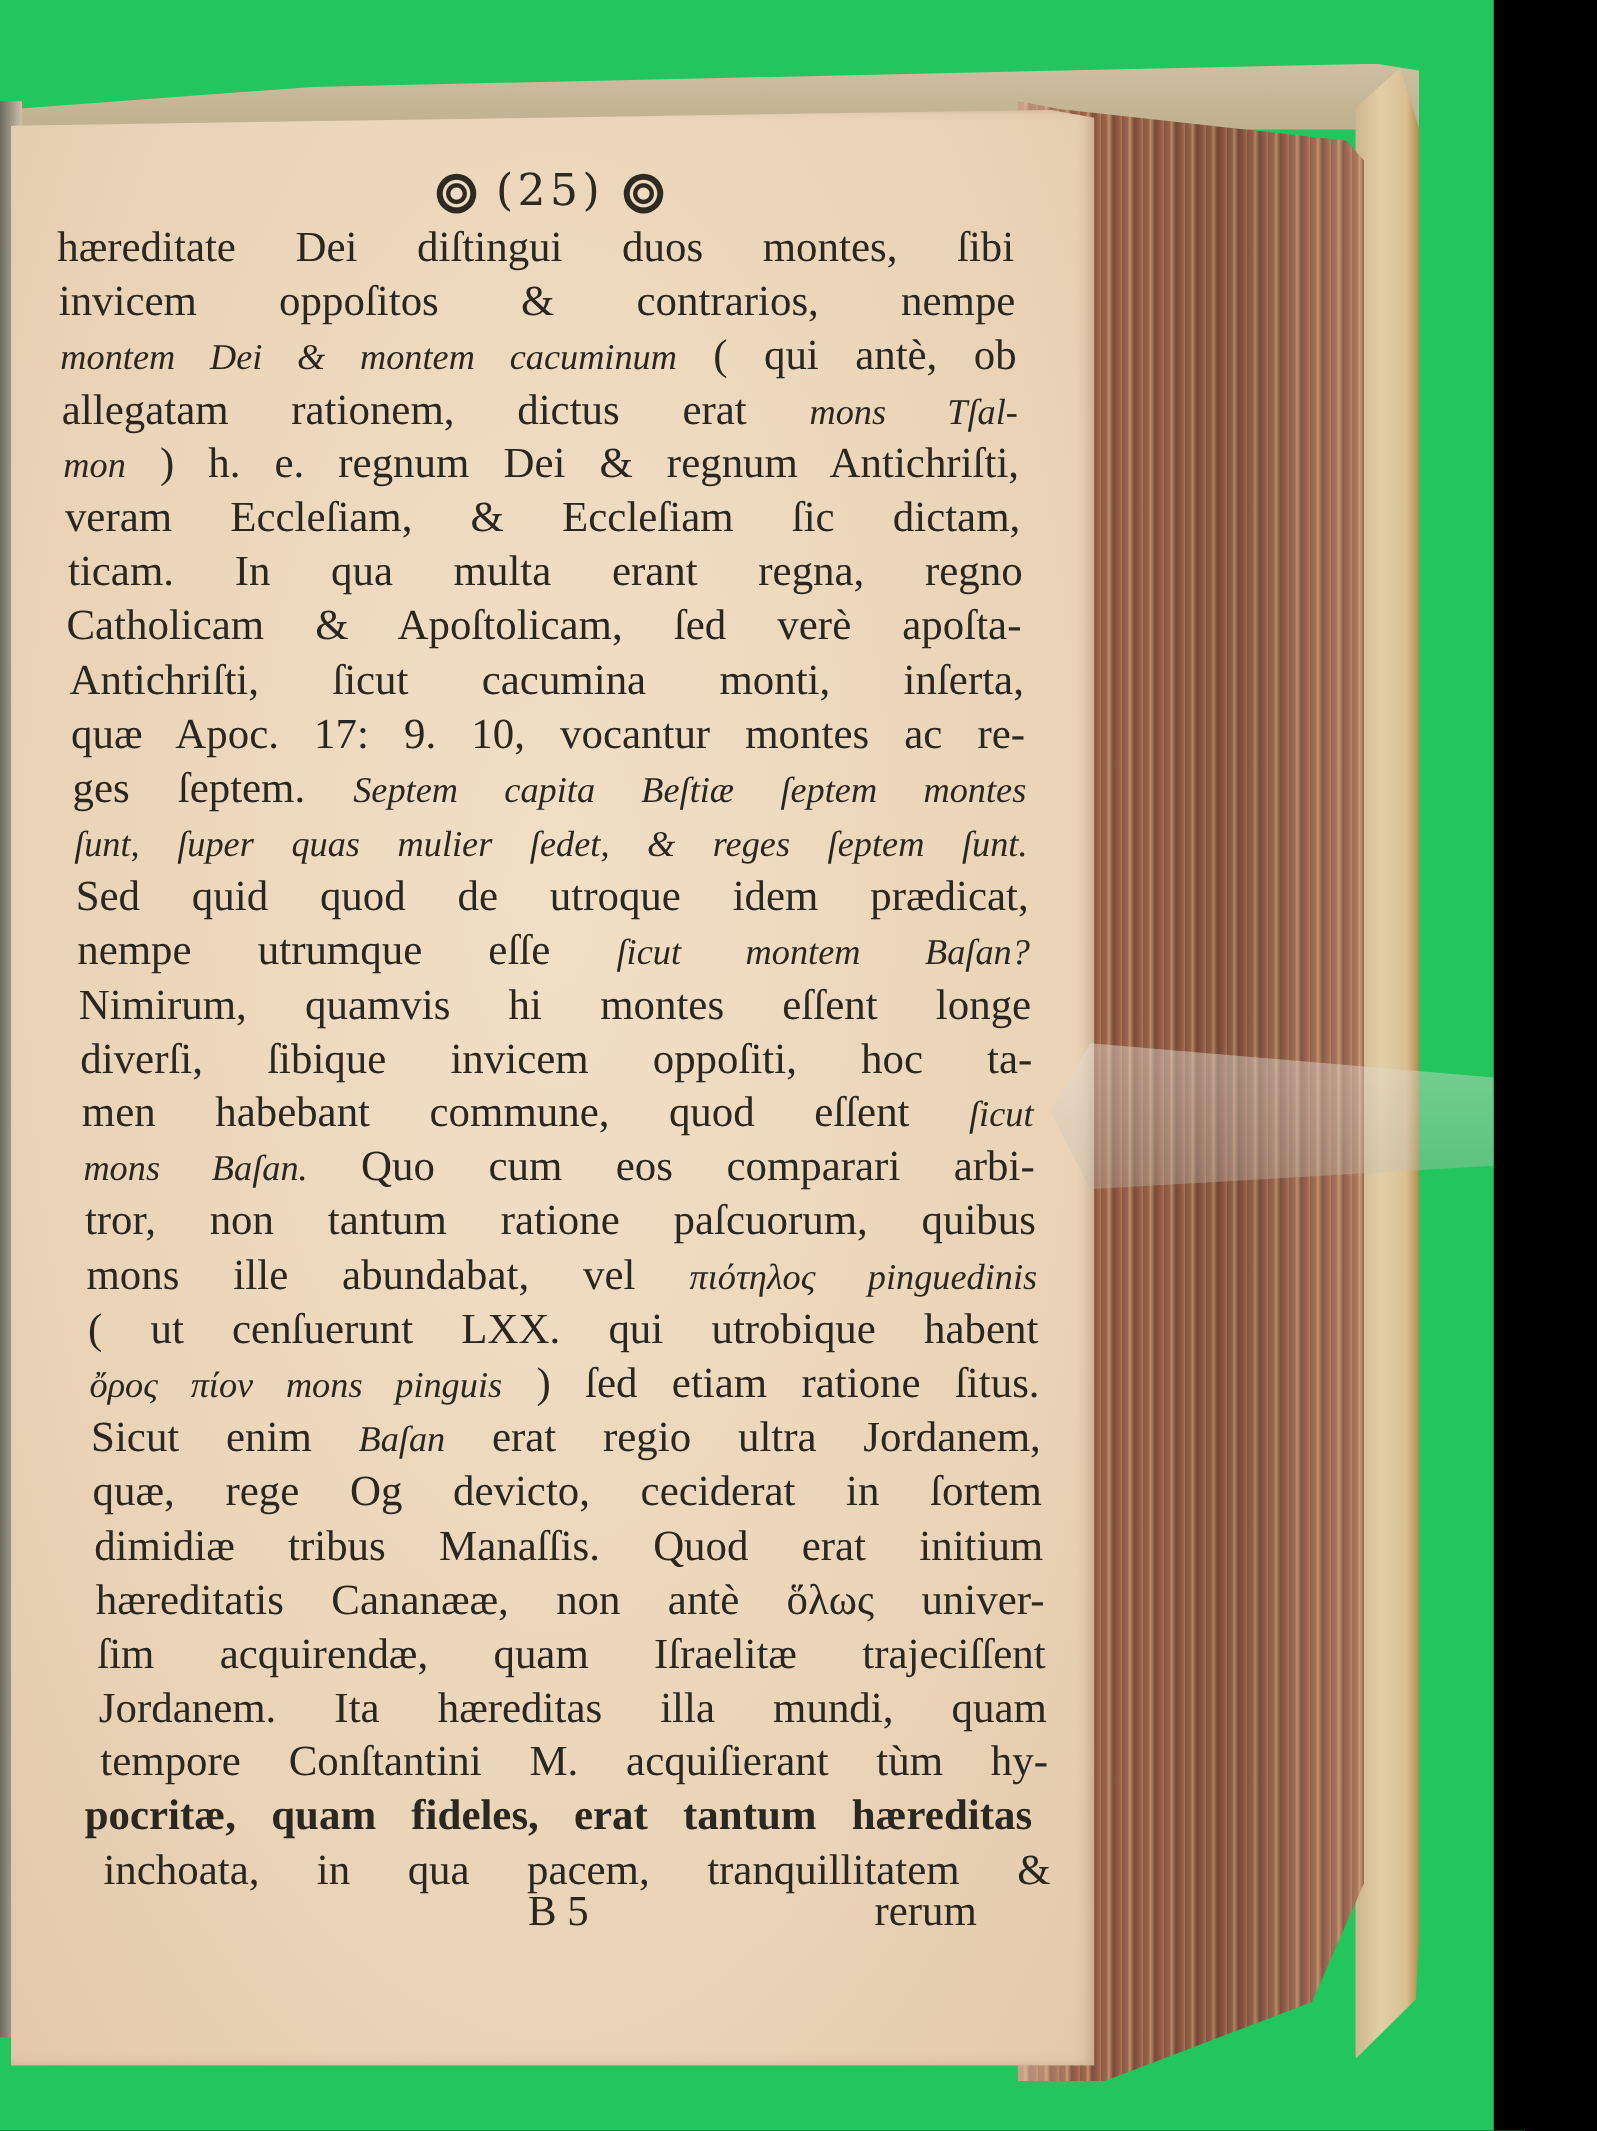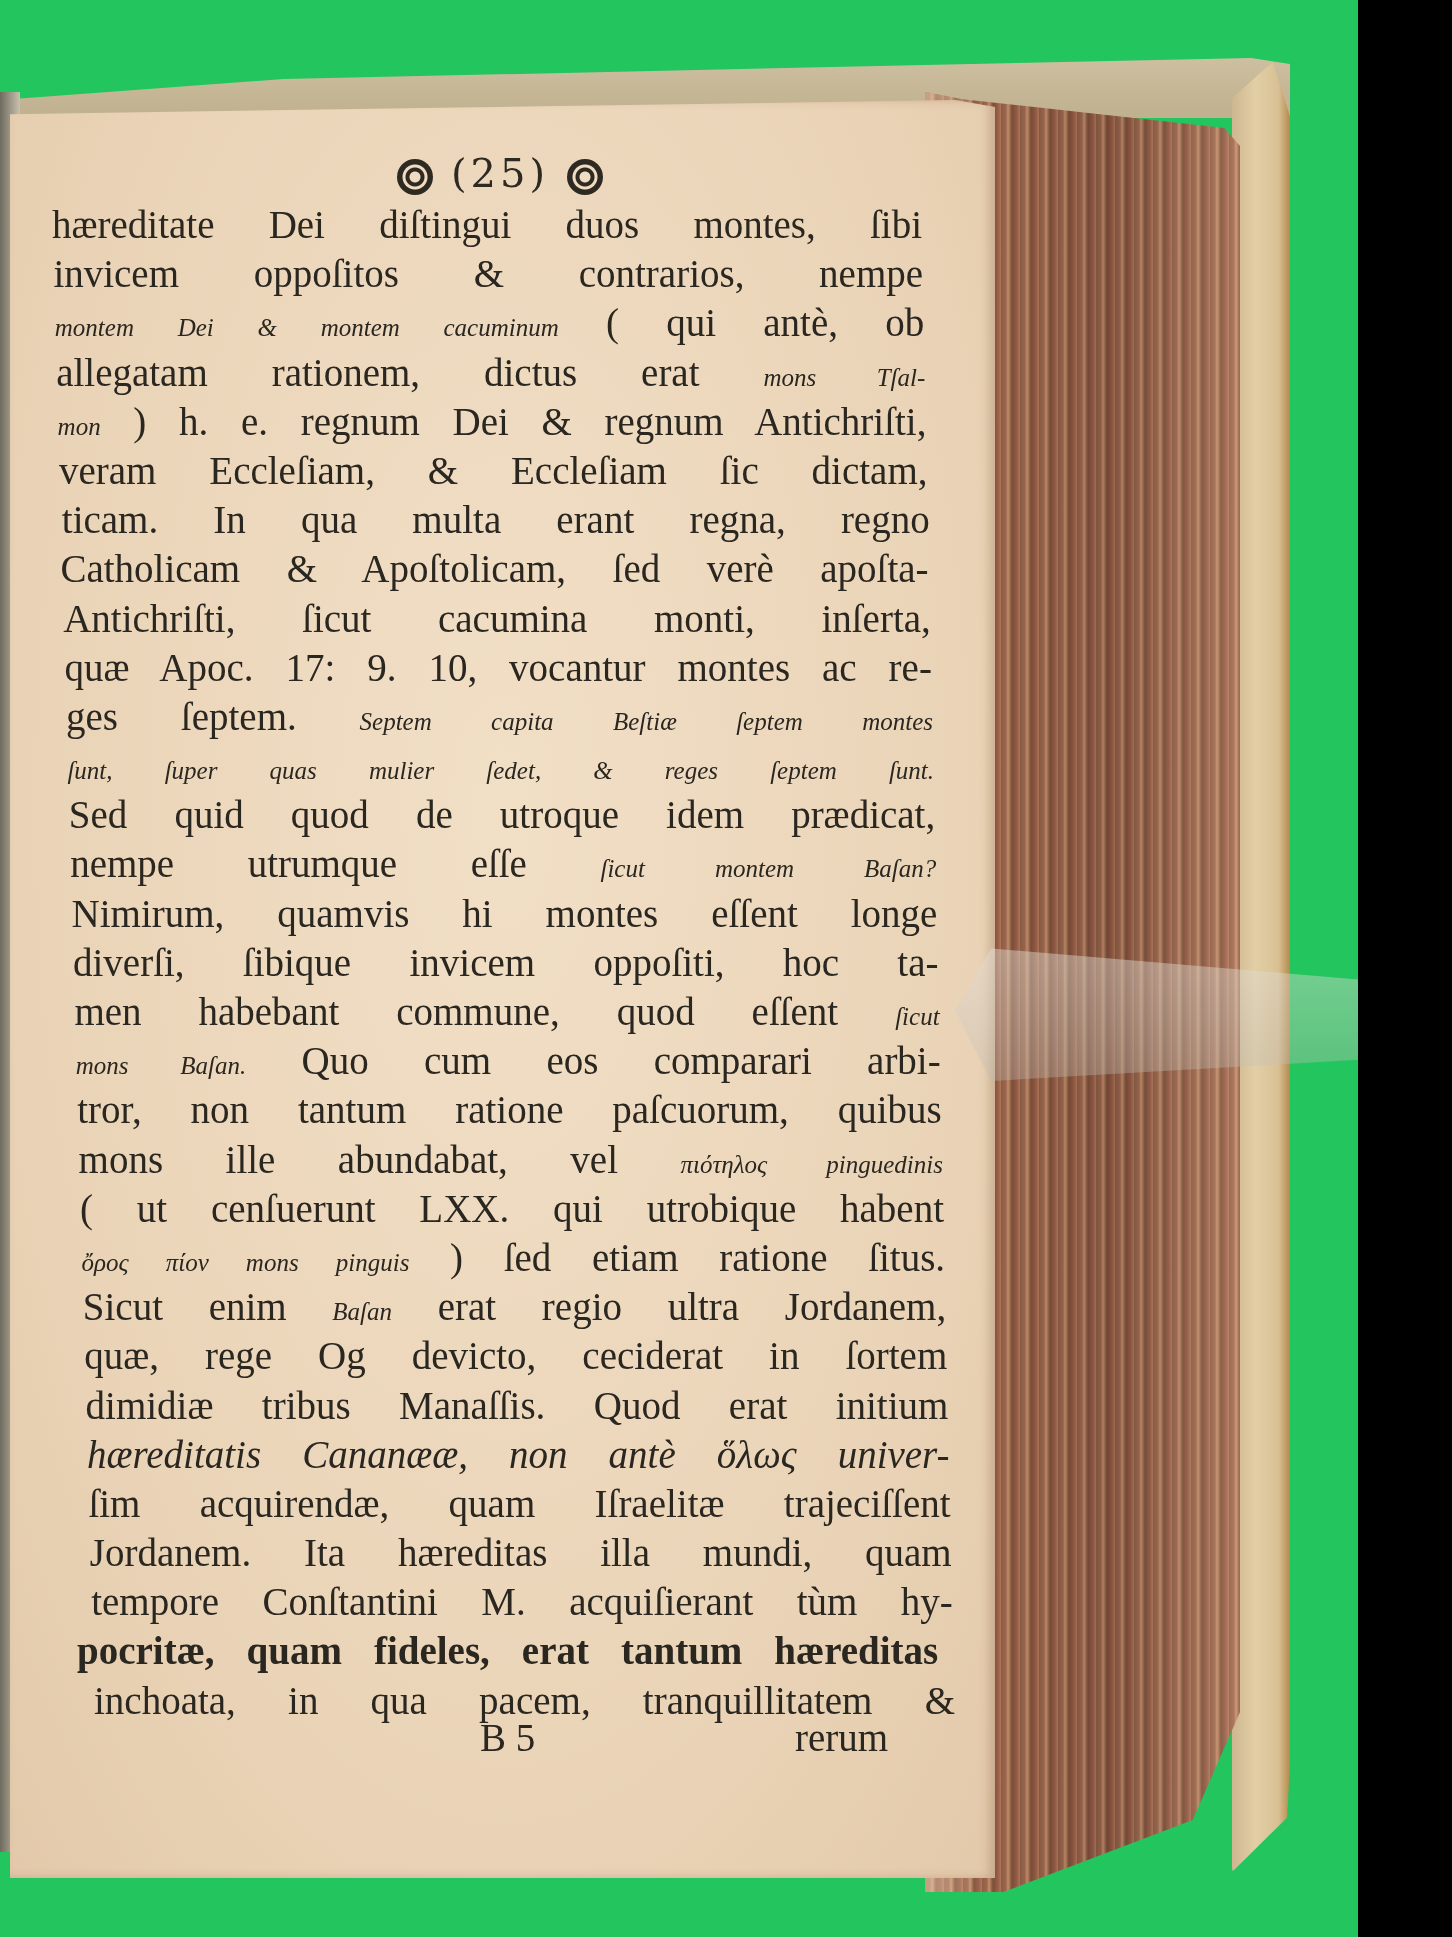--- a/index.html
+++ b/index.html
@@ -19,21 +19,21 @@
       background:radial-gradient(ellipse at 50% 40%,#f1dfc6 0%,#ebd5b9 60%,#e3c9aa 100%);
       clip-path:polygon(0 0.8%,96% 0,100% 0.4%,100% 100%,0 100%);box-shadow:inset -6px 0 10px rgba(120,80,50,.25);}
     .bookmark{position:absolute;left:955px;top:940px;width:403px;height:140px;
       background:linear-gradient(180deg,rgba(230,225,215,.45),rgba(190,185,175,.35));
       clip-path:polygon(0 50%,9% 6%,100% 28%,100% 85%,9% 100%);border-top:1px solid #ddd;}
     .header{position:absolute;top:150px;left:0;width:1000px;text-align:center;font-family:"DejaVu Serif",serif;font-size:40px;color:#2e2a22;letter-spacing:4px;}
     .orn{display:inline-block;width:36px;height:36px;border-radius:50%;vertical-align:middle;margin:0 18px;
       background:radial-gradient(circle,#f0dcc2 0 5px,#2e2a22 6px 9px,#f0dcc2 10px 12px,#2e2a22 13px 18px);}
     .textblock{position:absolute;left:52px;top:200px;width:870px;font-family:"Liberation Serif",serif;font-size:39px;color:#2a2620;}
     .line{height:49.2px;line-height:49.2px;white-space:nowrap;text-align:justify;text-align-last:justify;}
-    .line i{font-style:italic;font-size:25px;}
+    .line i{font-style:italic;font-size:33px;}
     .catch{position:absolute;top:1715px;font-family:"Liberation Serif",serif;font-size:39px;color:#2a2620;text-align:center;}
   </style>
 </head>
 <body>
 
 <div class="scene">
   <div class="cover-top"></div>
   <div class="cover-spine-left"></div>
   <div class="cover-right"></div>
   <div class="edges"></div>
@@ -62,21 +62,21 @@
       <div class="line" style="margin-left: 21px; width: 865.5px;"><span>diverſi, ſibique invicem oppoſiti, hoc ta-</span><i></i><span></span></div>
       <div class="line" style="margin-left: 22.4px; width: 865.2px;"><span>men habebant commune, quod eſſent </span><i>ſicut</i><span></span></div>
       <div class="line" style="margin-left: 23.8px; width: 864.9px;"><span></span><i>mons Baſan.</i><span> Quo cum eos comparari arbi-</span></div>
       <div class="line" style="margin-left: 25.2px; width: 864.6px;"><span>tror, non tantum ratione paſcuorum, quibus</span><i></i><span></span></div>
       <div class="line" style="margin-left: 26.6px; width: 864.3px;"><span>mons ille abundabat, vel </span><i>πιότηλος pinguedinis</i><span></span></div>
       <div class="line" style="margin-left: 28px; width: 864px;"><span>( ut cenſuerunt LXX. qui utrobique habent</span><i></i><span></span></div>
       <div class="line" style="margin-left: 29.4px; width: 863.7px;"><span></span><i>ὄρος πίον mons pinguis</i><span> ) ſed etiam ratione ſitus.</span></div>
       <div class="line" style="margin-left: 30.8px; width: 863.4px;"><span>Sicut enim </span><i>Baſan</i><span> erat regio ultra Jordanem,</span></div>
       <div class="line" style="margin-left: 32.2px; width: 863.1px;"><span>quæ, rege Og devicto, ceciderat in ſortem</span><i></i><span></span></div>
       <div class="line" style="margin-left: 33.6px; width: 862.8px;"><span>dimidiæ tribus Manaſſis. Quod erat initium</span><i></i><span></span></div>
-      <div class="line" style="margin-left: 35px; width: 862.5px; font-style: italic;"><span>hæreditatis Cananææ, non antè ὅλως univer-</span><i></i><span></span></div>
+      <div class="line" style="margin-left: 35px; width: 862.5px;"><span>hæreditatis Cananææ, non antè ὅλως univer-</span><i></i><span></span></div>
       <div class="line" style="margin-left: 36.4px; width: 862.2px;"><span>ſim acquirendæ, quam Iſraelitæ trajeciſſent</span><i></i><span></span></div>
       <div class="line" style="margin-left: 37.8px; width: 861.9px;"><span>Jordanem. Ita hæreditas illa mundi, quam</span><i></i><span></span></div>
       <div class="line" style="margin-left: 39.2px; width: 861.6px;"><span>tempore Conſtantini M. acquiſierant tùm hy-</span><i></i><span></span></div>
       <div class="line" style="margin-left: 25px; width: 861.3px; font-weight: bold;"><span>pocritæ, quam fideles, erat tantum hæreditas</span><i></i><span></span></div>
       <div class="line" style="margin-left: 42px; width: 861px;"><span>inchoata, in qua pacem, tranquillitatem &amp;</span><i></i><span></span></div>
     </div>
 
   <div class="catch" style="left:480px">B 5</div>
   <div class="catch" style="left:795px">rerum</div>
 

